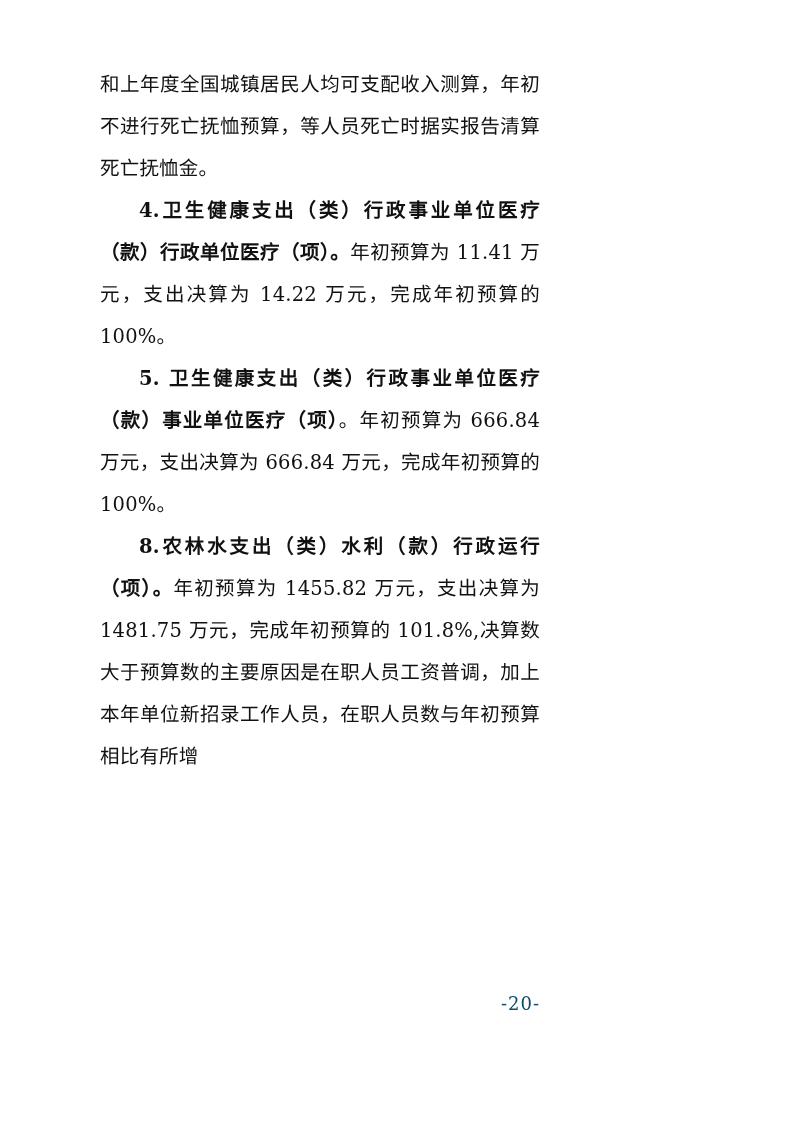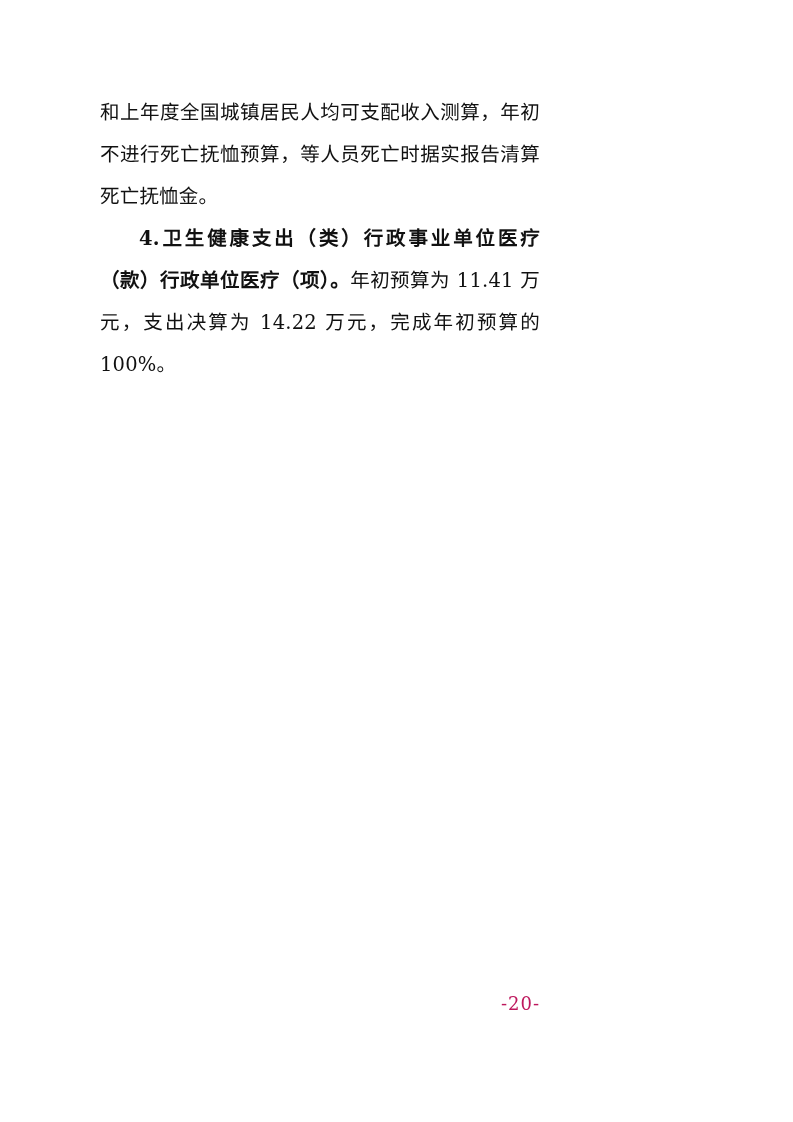--- a/index.html
+++ b/index.html
@@ -12,21 +12,21 @@
     background: #ffffff;
     font-family: "DejaVu Serif", "Liberation Serif", serif;
     color: #111111;
     overflow: hidden;
   }
   .page {
     position: relative;
     width: 636px;
     height: 1122px;
     box-sizing: border-box;
-    padding: 92px 96px 40px 100px;
+    padding: 64px 96px 40px 100px;
   }
   .doc-body {
     font-size: 19.5px;
     line-height: 42px;
     text-align: justify;
     text-justify: inter-ideograph;
     letter-spacing: 0.2px;
   }
   p.para {
     margin: 0;
@@ -38,38 +38,44 @@
   }
   .bold {
     font-weight: bold;
   }
   .page-number {
     position: absolute;
     right: 96px;
     bottom: 108px;
     font-size: 18px;
     font-family: "DejaVu Serif", "Liberation Serif", serif;
-    color: #be185d;
+    color: #0c4a6e;
     letter-spacing: 1px;
   }
 </style>
 </head>
 <body>
 
 <div class="page">
   <div class="doc-body">
 
     <p class="para">
       <span>和上年度全国城镇居民人均可支配收入测算，年初不进行死亡抚恤预算，等人员死亡时据实报告清算死亡抚恤金。</span>
     </p>
 
     <p class="indent">
       <span class="bold">4.卫生健康支出（类）行政事业单位医疗（款）行政单位医疗（项）。</span><span>年初预算为 11.41 万元，支出决算为 14.22 万元，完成年初预算的 100%。</span>
     </p>
 
+    <p class="indent">
+      <span class="bold">5. 卫生健康支出（类）行政事业单位医疗（款）事业单位医疗（项）</span><span>。年初预算为 666.84 万元，支出决算为 666.84 万元，完成年初预算的 100%。</span>
+    </p>
 
 
 
+    <p class="indent">
+      <span class="bold">8.农林水支出（类）水利（款）行政运行（项）。</span><span>年初预算为 1455.82 万元，支出决算为 1481.75 万元，完成年初预算的 101.8%,决算数大于预算数的主要原因是在职人员工资普调，加上本年单位新招录工作人员，在职人员数与年初预算相比有所增</span>
+    </p>
 
   </div>
 
   <div class="page-number">-20-</div>
 </div>
 
 </body></html>

